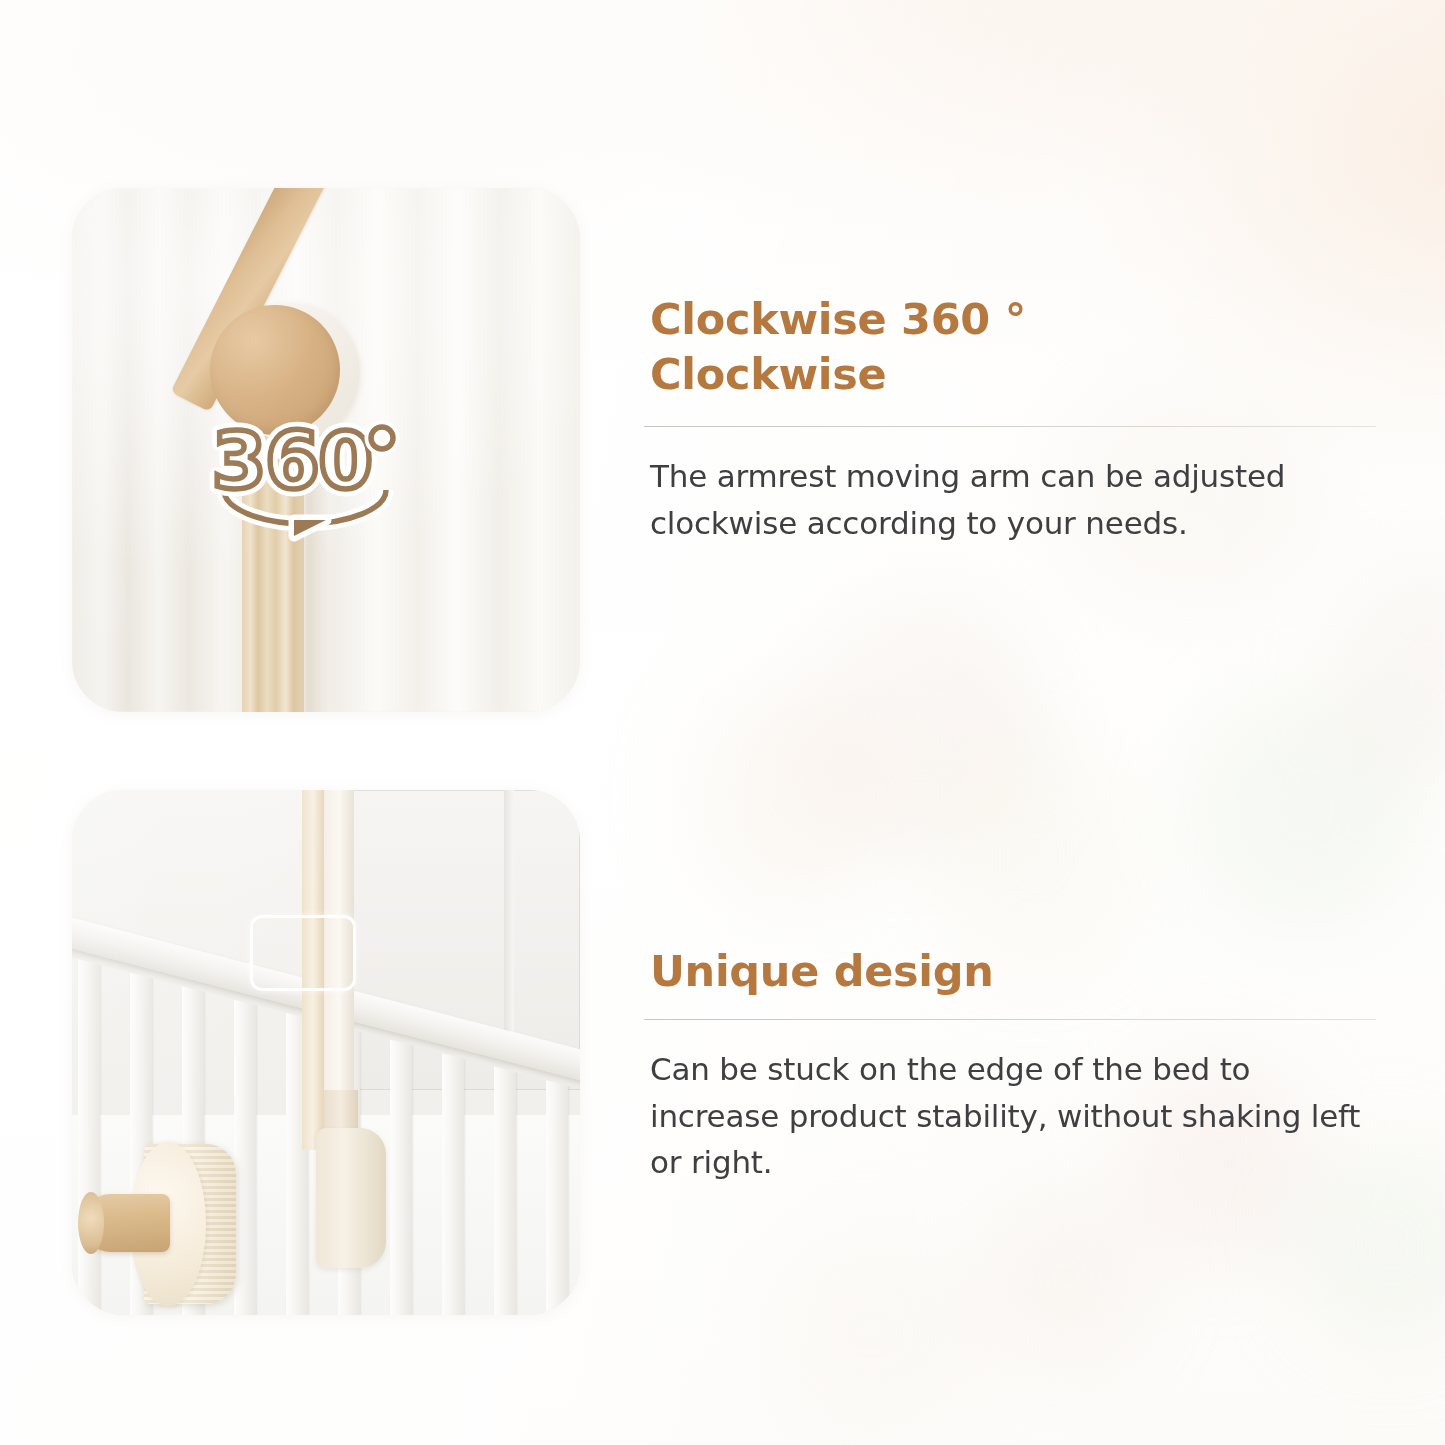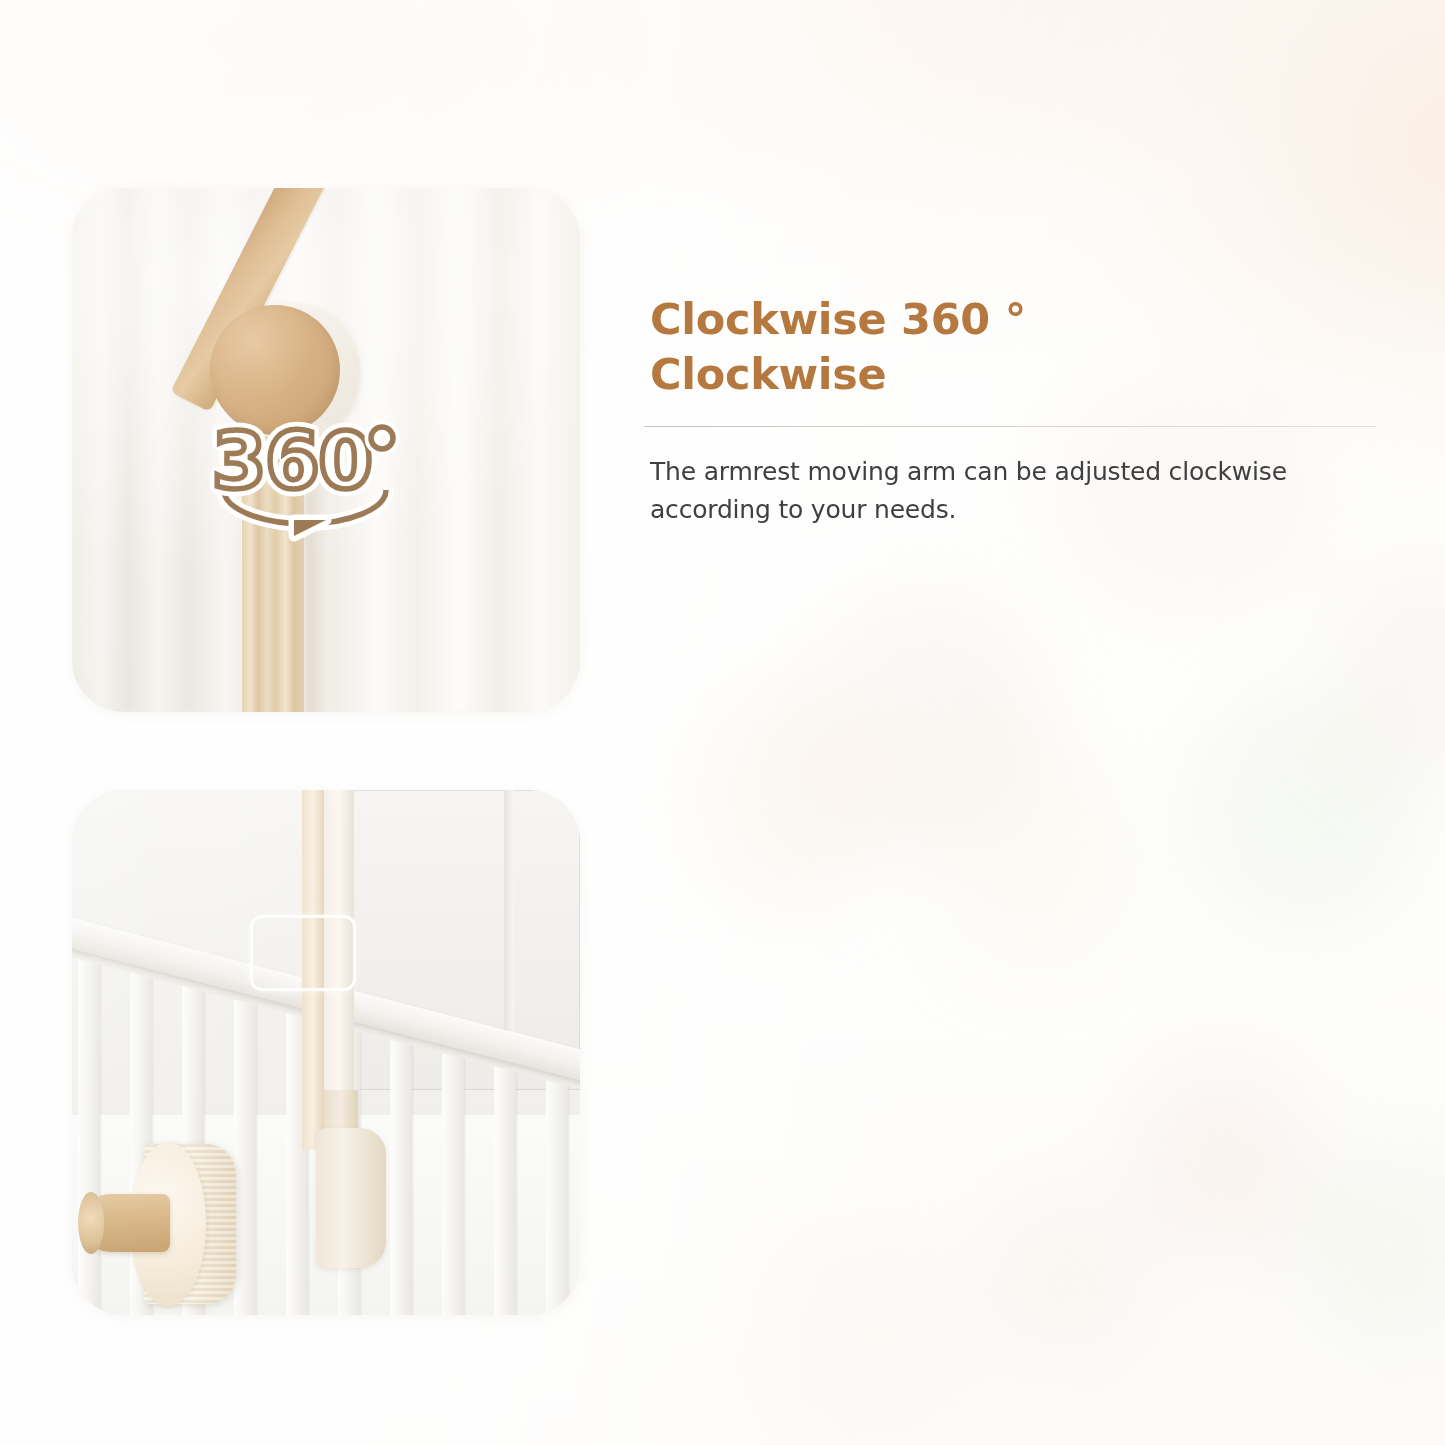--- a/index.html
+++ b/index.html
@@ -249,21 +249,21 @@
     width:732px; height:1px;
     background:linear-gradient(90deg,#c9c6c1 0%,#d6d2cc 55%,#e6e2dc 100%);
   }
   #divider-rotate { margin-top:24px; margin-bottom:26px; }
   #divider-clamp  { margin-top:20px; margin-bottom:26px; }
 
   .feature-desc {
     color:#3f3f42;
     font-family:"DejaVu Sans", sans-serif;
     font-weight:400;
-    font-size:25px;
+    font-size:31px;
     line-height:1.50;
     letter-spacing:-.2px;
   }
 </style>
 </head>
 <body>
 
 <div id="page">
 
   <div class="bg-layer bg-base"></div>
@@ -347,14 +347,21 @@
 
     <div class="disc"></div>
     <div class="disc-face"></div>
     <div class="peg"></div>
     <div class="peg-cap"></div>
 
     <div class="hl"></div>
     <div class="photo-gloss"></div>
   </div>
 
+  <div class="text-block" id="block-clamp">
+    <div class="feature-title">
+      <span>Unique design</span>
+    </div>
+    <div class="divider" id="divider-clamp"></div>
+    <div class="feature-desc">Can be stuck on the edge of the bed to increase product stability, without shaking left or right.</div>
+  </div>
 
 </div>
 
 </body></html>

